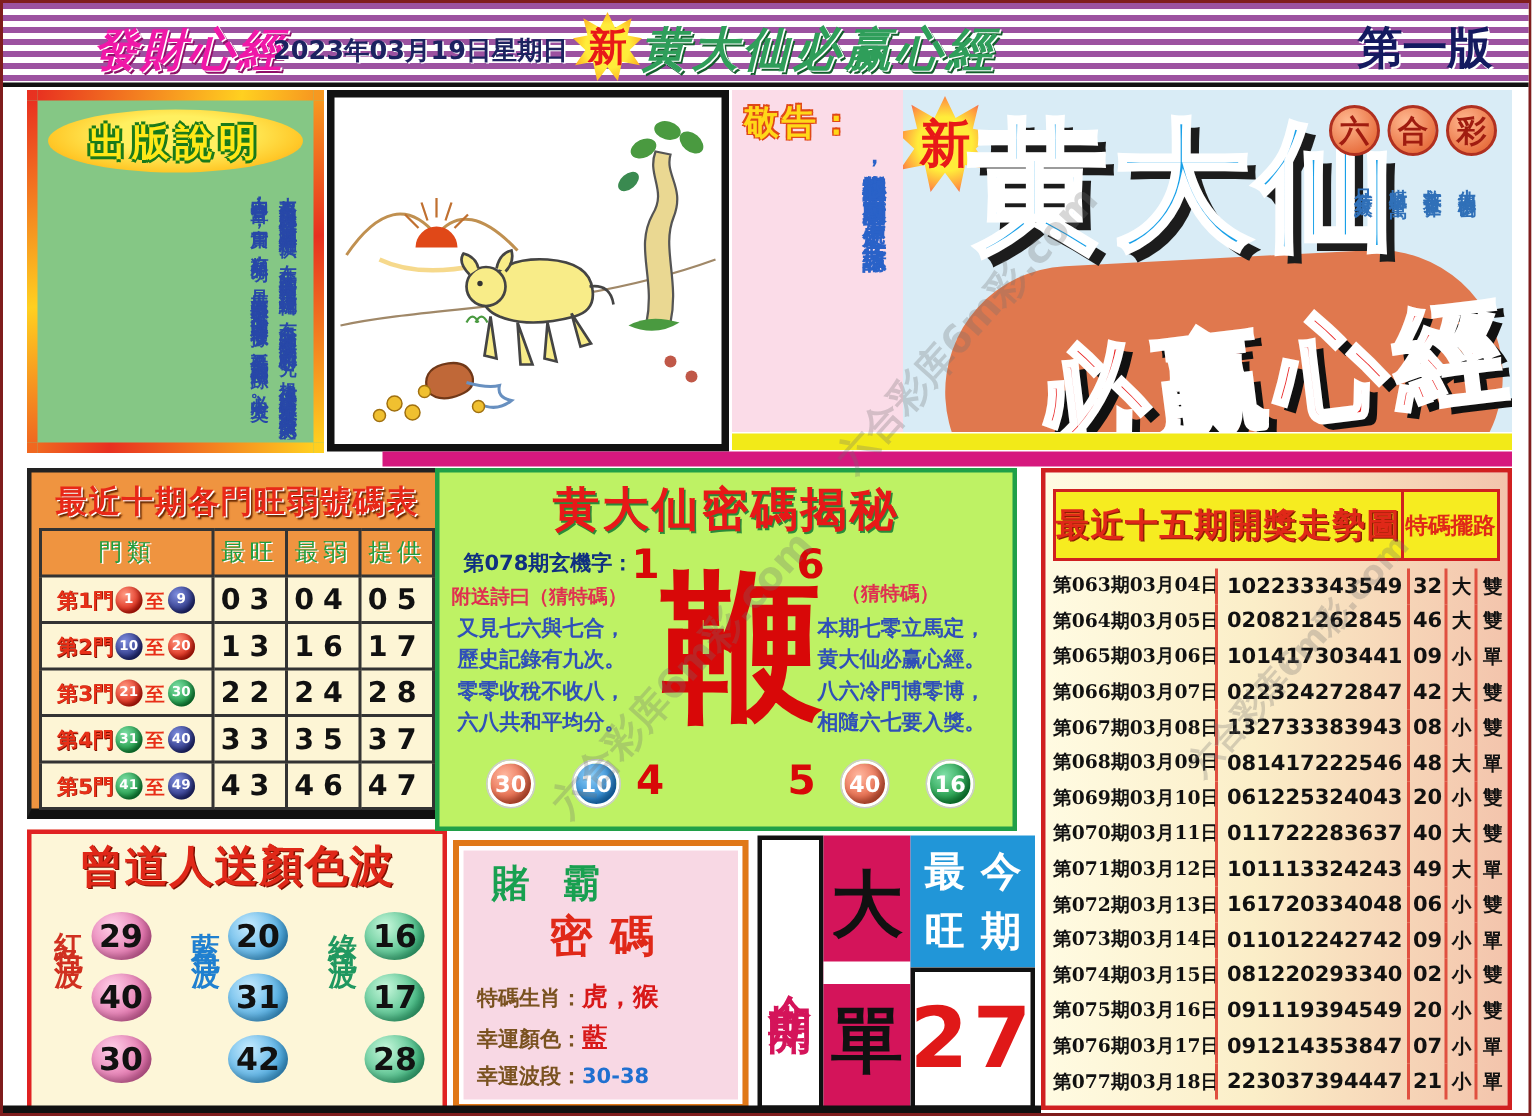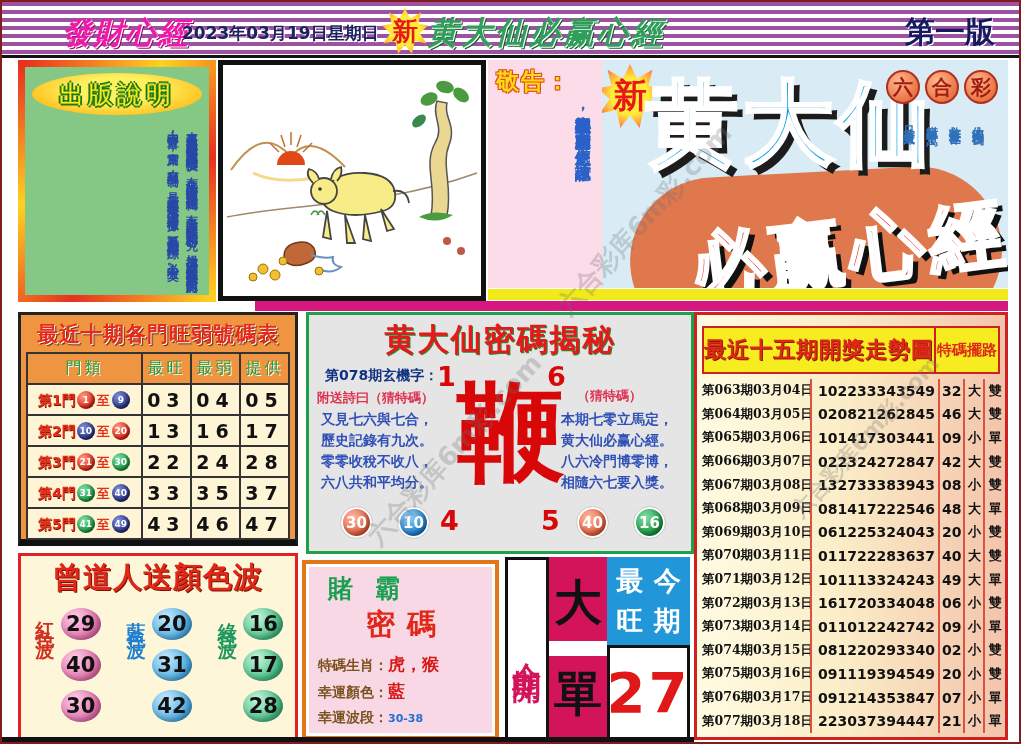--- a/index.html
+++ b/index.html
@@ -25,21 +25,21 @@
     color:#e81818; font-weight:900; }
   #hdr-star { left:380px; top:6px; width:46px; height:46px; font-size:26px; }
 
   
   #pub-note { position:absolute; left:16px; top:58px; width:198px; height:242px;
     background:#85c785; border:7px solid transparent;
     border-image:linear-gradient(135deg,#e83020,#ffd020,#e83020,#ffd020) 1; }
   .pub-ellipse { position:absolute; left:50%; top:6px; transform:translateX(-50%); width:170px; height:42px;
     border-radius:50%; background:radial-gradient(ellipse at 50% 40%,#fff060 0 35%,#ffc828 70%,#f09020 100%);
     display:flex; align-items:center; justify-content:center; }
-  .pub-ellipse span { font-size:25px; font-weight:400; color:#ffe818;
+  .pub-ellipse span { font-size:25px; font-weight:700; color:#ffe818;
     text-shadow:-2px 0 0 #1a7a1a,2px 0 0 #1a7a1a,0 -2px 0 #1a7a1a,0 2px 0 #1a7a1a; letter-spacing:4px; }
   .pub-body { position:absolute; left:8px; right:8px; top:54px; height:172px;
     writing-mode:vertical-rl; font-family:"DejaVu Serif","Liberation Serif",serif;
     font-size:12px; line-height:19px; font-weight:700; color:#2848a8; letter-spacing:2px; overflow:hidden; }
 
   
   #cartoon { position:absolute; left:216px; top:58px; width:268px; height:241px; background:#fff; border:5px solid #111; }
 
   
   #notice { position:absolute; left:486px; top:58px; width:114px; height:228px; background:#fbdce8; }
@@ -102,21 +102,21 @@
     letter-spacing:9px; margin:4px 2px 0 0; font-family:"DejaVu Serif","Liberation Serif",serif; }
   .cw-red .cw-label { color:#d03020; } .cw-blue .cw-label { color:#2080d0; } .cw-green .cw-label { color:#209860; }
   .cw-balls { display:flex; flex-direction:column; gap:9px; margin-top:6px; }
   .wave-ball { width:40px; height:32px; border-radius:50%; display:flex; align-items:center; justify-content:center;
     font-size:21px; font-weight:900; color:#111; box-shadow:inset -3px -3px 5px rgba(0,0,0,.25); }
   .cw-red .wave-ball { background:radial-gradient(circle at 35% 30%,#ffd0e8,#e06ca8 70%,#c04088); }
   .cw-blue .wave-ball { background:radial-gradient(circle at 35% 30%,#c8ecff,#48a8e0 70%,#1878b8); }
   .cw-green .wave-ball { background:radial-gradient(circle at 35% 30%,#c8f8dc,#40b880 70%,#189058); }
 
   
-  #secret { position:absolute; left:304px; top:310px; width:388px; height:242px; background:#e5e5e5;
+  #secret { position:absolute; left:288px; top:310px; width:388px; height:242px; background:#bef264;
     border:3px solid #20a048; }
   .sec-title { text-align:center; margin-top:4px; font-size:31px; font-weight:900; color:#e81818;
     text-shadow:1px 1px 0 #2a8a3a; letter-spacing:2px; white-space:nowrap; }
   .sec-issue { position:absolute; left:16px; top:52px; font-size:14px; font-weight:900; color:#103080; }
   .sec-poemlabel { position:absolute; left:8px; top:74px; font-size:13px; font-weight:900; color:#e03050; }
   .sec-poem { position:absolute; top:94px; font-family:"DejaVu Serif","Liberation Serif",serif;
     font-size:14px; line-height:21px; font-weight:700; color:#3050b8; white-space:nowrap; }
   #left-poem { left:12px; }
   #right-poem { left:252px; }
   .sec-rlabel { position:absolute; left:268px; top:72px; font-size:13px; font-weight:900; color:#e03050; }
@@ -130,21 +130,21 @@
 
   
   #gambler { position:absolute; left:300px; top:558px; width:197px; height:180px; background:#f8d8e4;
     border:4px solid #e07818; box-shadow:inset 0 0 0 3px #fff; padding:8px 12px; }
   .gb-t1 { margin-left:10px; font-size:25px; font-weight:900; color:#18a050; letter-spacing:22px; white-space:nowrap; }
   .gb-t2 { margin-left:48px; font-size:29px; font-weight:900; color:#e02818; letter-spacing:12px; white-space:nowrap; }
   .gb-items { margin-top:8px; }
   .gb-row { height:27px; white-space:nowrap; }
   .gb-label { font-size:14px; font-weight:900; color:#7a5220; font-family:"DejaVu Serif","Liberation Serif",serif; }
   .gb-val-red { font-size:17px; font-weight:900; color:#d81818; }
-  .gb-val-blue { font-size:11px; font-weight:900; color:#2070d0; }
+  .gb-val-blue { font-size:14px; font-weight:900; color:#2070d0; }
 
   
   #this-issue { position:absolute; left:503px; top:555px; width:185px; height:183px; }
   .ti-open { position:absolute; left:0; top:0; width:44px; height:183px; background:#fff; border:3px solid #111;
     display:flex; align-items:center; justify-content:center; }
   .ti-open span { writing-mode:vertical-rl; text-orientation:upright; font-size:29px; font-weight:900;
     color:#d4145a; letter-spacing:6px; }
   .ti-mid { position:absolute; left:44px; top:0; width:58px; height:183px; background:#d4145a; }
   .ti-mid .big, .ti-mid .single { position:absolute; left:0; width:58px; text-align:center;
     font-size:48px; font-weight:900; color:#111; }

